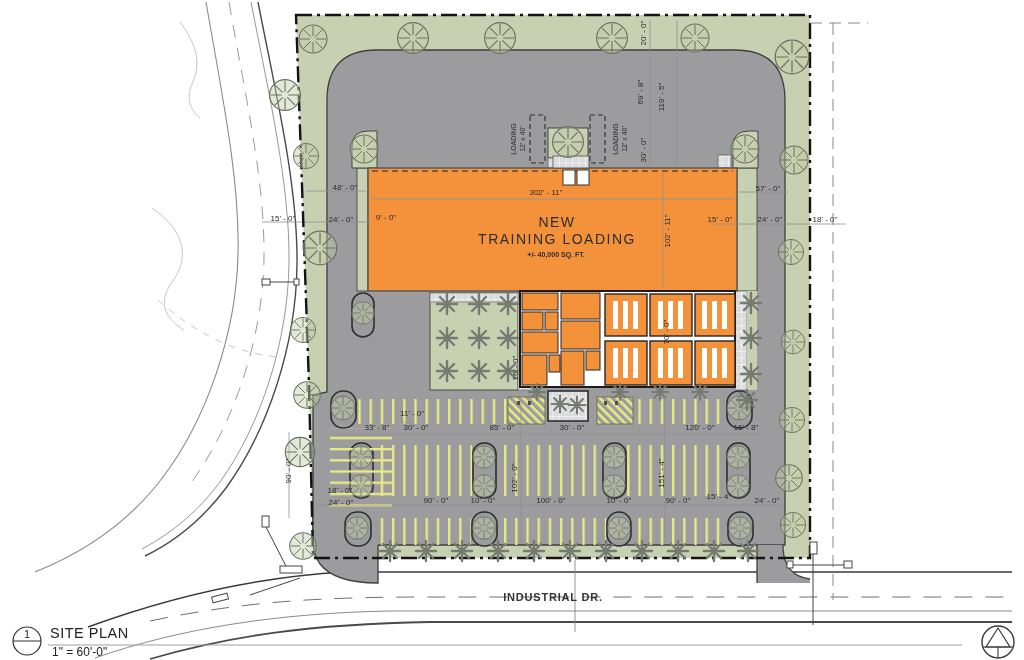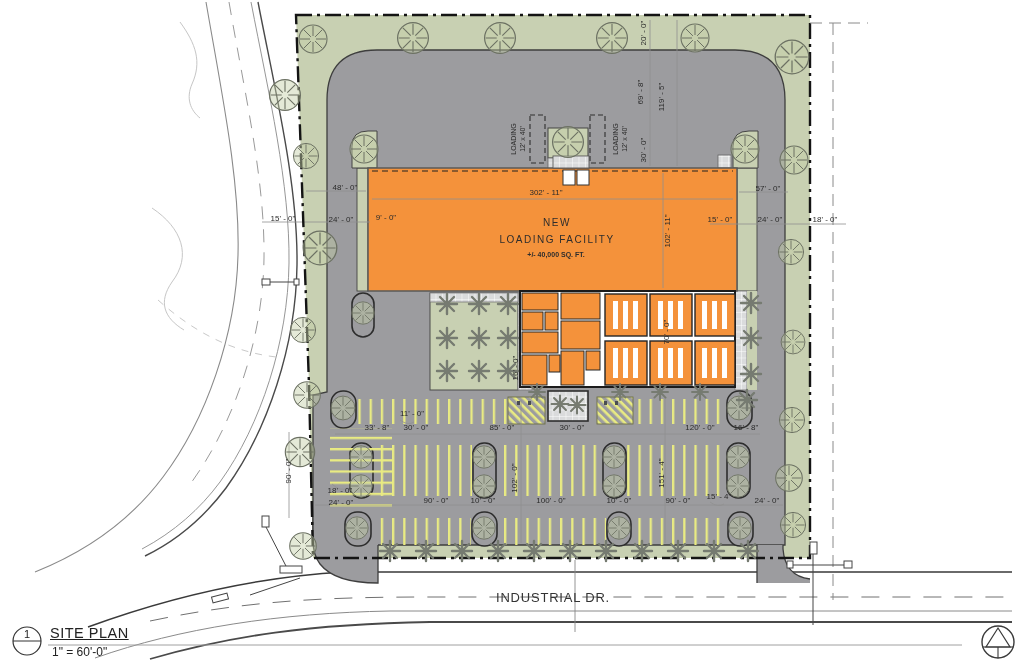--- a/index.html
+++ b/index.html
@@ -4,29 +4,29 @@
 <style>
   html,body{margin:0;padding:0;background:#ffffff;}
   #sheet{position:relative;width:1024px;height:660px;background:#ffffff;overflow:hidden;
          font-family:"Liberation Sans","DejaVu Sans",sans-serif;}
   #plan-svg{position:absolute;left:0;top:0;}
   .dim{position:absolute;transform:translate(-50%,-50%);font-size:8px;color:#2b2b2b;
        white-space:nowrap;line-height:1;}
   .dim.v{transform:translate(-50%,-50%) rotate(-90deg);}
   .load-label{position:absolute;transform:translate(-50%,-50%) rotate(-90deg);
        font-size:7px;line-height:1.3;text-align:center;color:#2b2b2b;white-space:nowrap;}
-  .bn1{position:absolute;transform:translate(-50%,-50%);font-size:10px;letter-spacing:1.5px;
+  .bn1{position:absolute;transform:translate(-50%,-50%);font-size:14px;letter-spacing:1.5px;
        color:#2d2d2d;white-space:nowrap;}
   .bn3{position:absolute;transform:translate(-50%,-50%);font-size:7px;font-weight:bold;
        color:#2d2d2d;white-space:nowrap;}
-  .road-name{position:absolute;transform:translate(-50%,-50%);font-size:13px;letter-spacing:.8px;
-       color:#333;white-space:nowrap;}
+  .road-name{position:absolute;transform:translate(-50%,-50%);font-size:11px;letter-spacing:.8px;
+       color:#333;white-space:nowrap;font-weight:bold;}
   .tb-num{position:absolute;transform:translate(-50%,-50%);font-size:11px;color:#222;}
   .tb-sheet{position:absolute;transform:translate(-50%,-50%);font-size:9.5px;color:#222;white-space:nowrap;margin-top:25px;}
-  .tb-title{position:absolute;transform:translate(0,-50%);font-size:14.5px;letter-spacing:.5px;color:#222;white-space:nowrap;text-decoration:underline;}
+  .tb-title{position:absolute;transform:translate(0,-50%);font-size:14.5px;letter-spacing:.5px;color:#222;white-space:nowrap;}
   .tb-scale{position:absolute;transform:translate(0,-50%);font-size:12px;color:#222;white-space:nowrap;}
 </style>
 </head>
 <body>
 
 <div id="sheet">
 
 <svg id="plan-svg" width="1024" height="660" viewBox="0 0 1024 660">
   <defs>
     <pattern id="stripesV" width="11.2" height="26" patternUnits="userSpaceOnUse">
@@ -357,21 +357,21 @@
 <div class="load-label" style="left:518px;top:139px">
   <div>LOADING</div>
   <div>12' x 40'</div>
 </div>
 <div class="load-label" style="left:620px;top:139px">
   <div>LOADING</div>
   <div>12' x 40'</div>
 </div>
 
 <div class="bn1" style="left:557px;top:222px">NEW</div>
-<div class="bn1" style="left:557px;top:239px">LOADING FACILITY</div>
+<div class="bn1" style="left:557px;top:239px">TRAINING LOADING</div>
 <div class="bn3" style="left:556px;top:254px">+/- 40,000 SQ. FT.</div>
 
 <div class="road-name" style="left:553px;top:597px">INDUSTRIAL DR.</div>
 
 <div class="tb-num" style="left:27px;top:634px">1</div>
 <div class="tb-sheet" style="left:27px;top:652px">SP-1.00</div>
 <div class="tb-title" style="left:50px;top:633px">SITE PLAN</div>
 <div class="tb-scale" style="left:52px;top:652px">1" = 60'-0"</div>
 
 </div>

